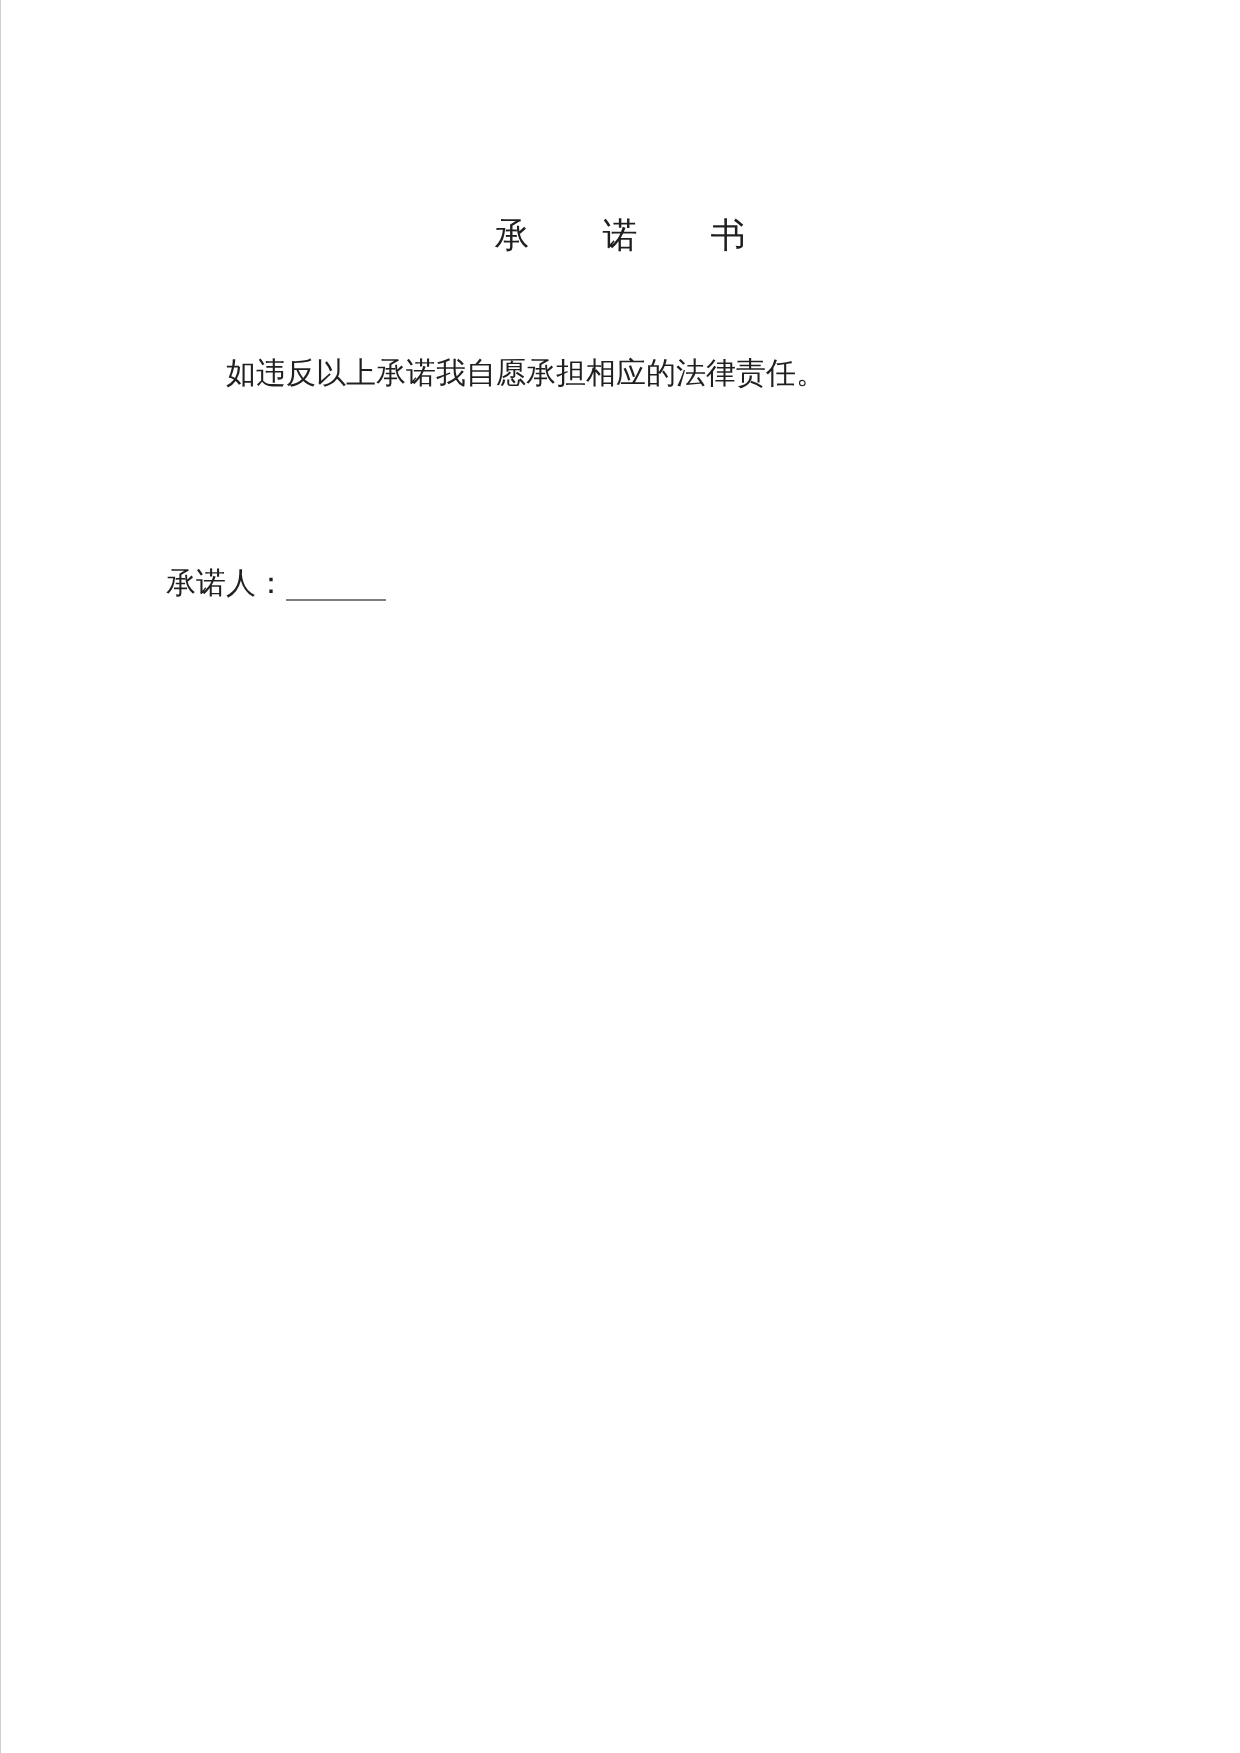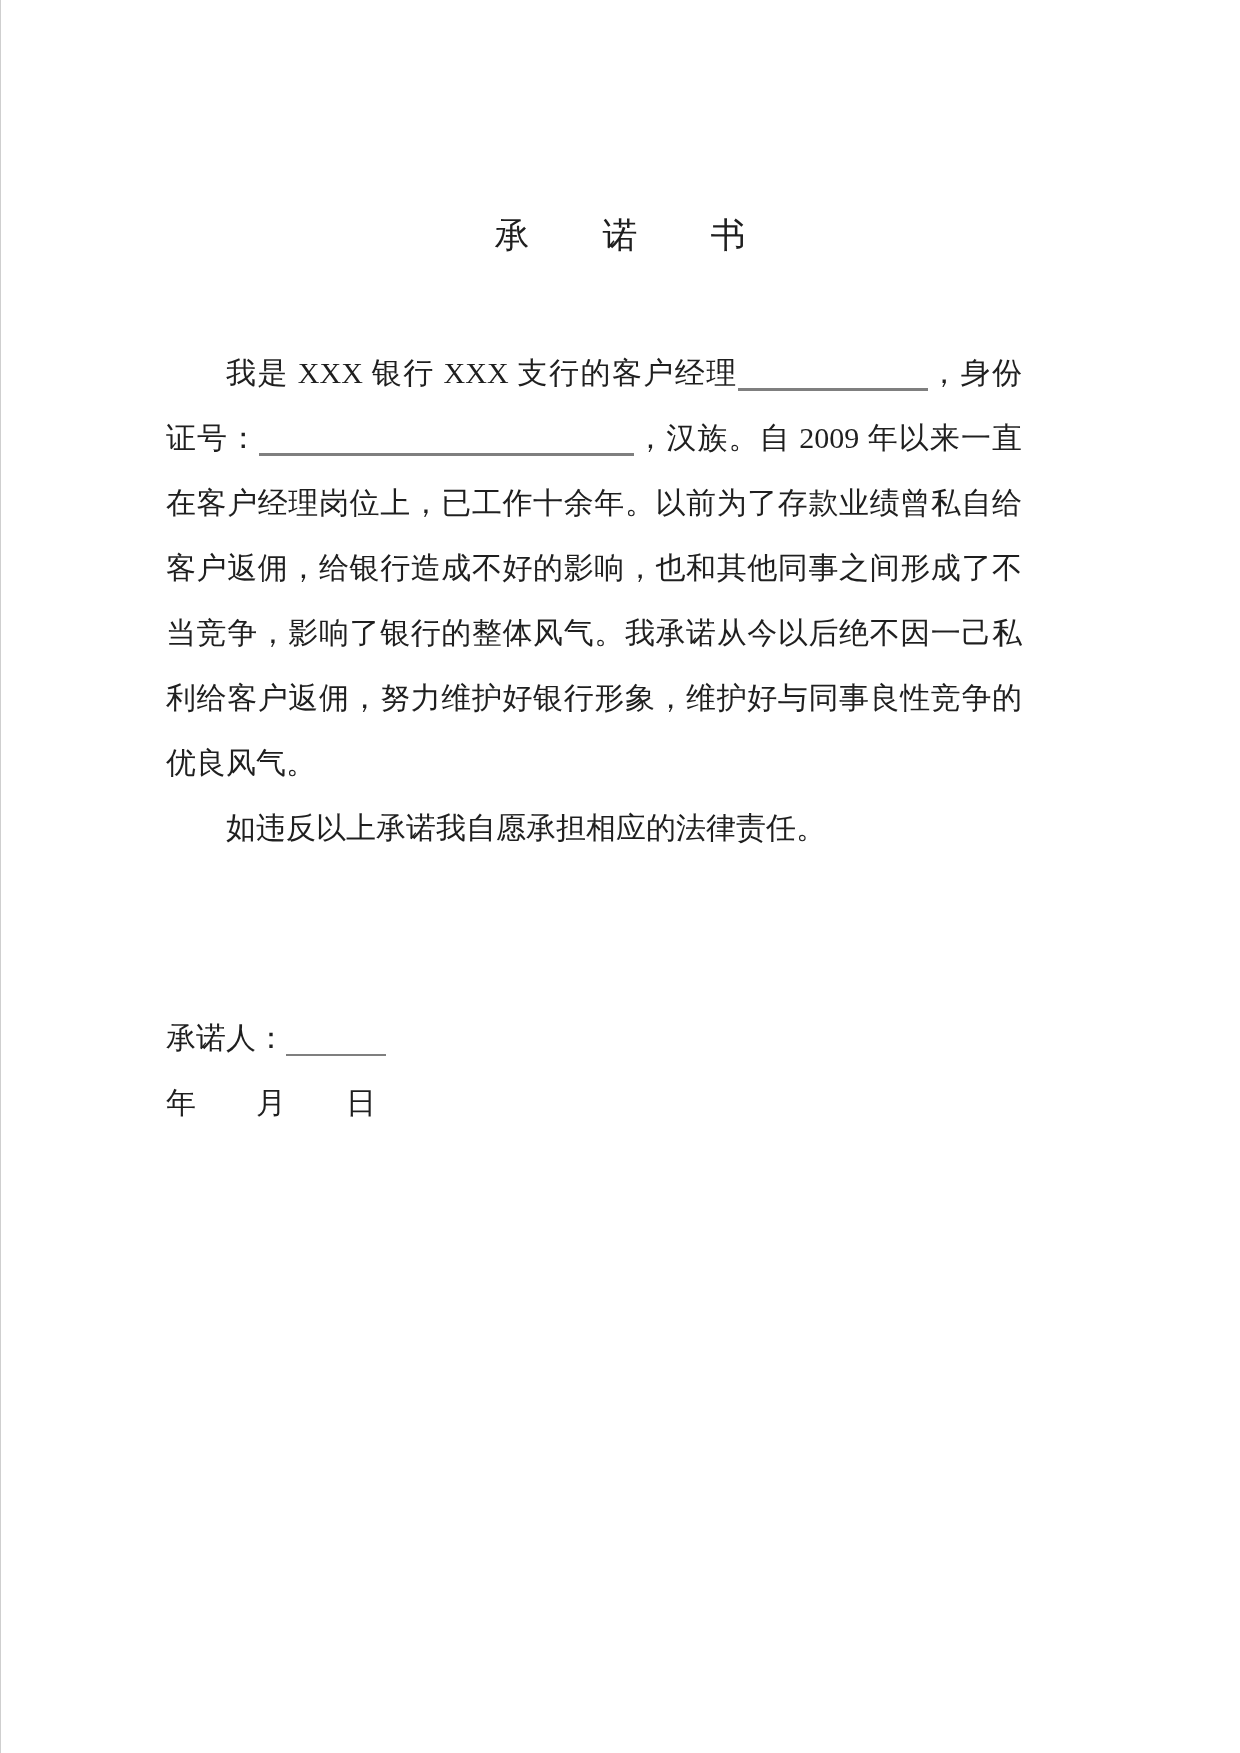--- a/index.html
+++ b/index.html
@@ -65,24 +65,22 @@
 </style>
 </head>
 <body>
 
 <div class="page">
 
   <h1 class="doc-title">承　　诺　　书</h1>
 
   <div class="doc-body">
 
-    <p class="para"><span>我是 XXX 银行 XXX 支行的客户经理</span><span class="blank blank-name"></span><span>，身份证号：</span><span class="blank blank-id"></span><span>，汉族。自 2009 年以来一直在客户经理岗位上，已工作十余年。以前为了存款业绩曾私自给客户返佣，给银行造成不好的影响，也和其他同事之间形成了不当竞争，影响了银行的整体风气。我承诺从今以后绝不因一己私利给客户返佣，努力维护好银行形象，维护好与同事良性竞争的优良风气。</span></p>
 
     <p class="para">如违反以上承诺我自愿承担相应的法律责任。</p>
 
     <div class="sig-block">
       <p class="sig-line"><span>承诺人：</span><span class="blank blank-sig"></span></p>
-      <p class="date-line">年　　月　　日</p>
     </div>
 
   </div>
 
 </div>
 
 </body></html>

